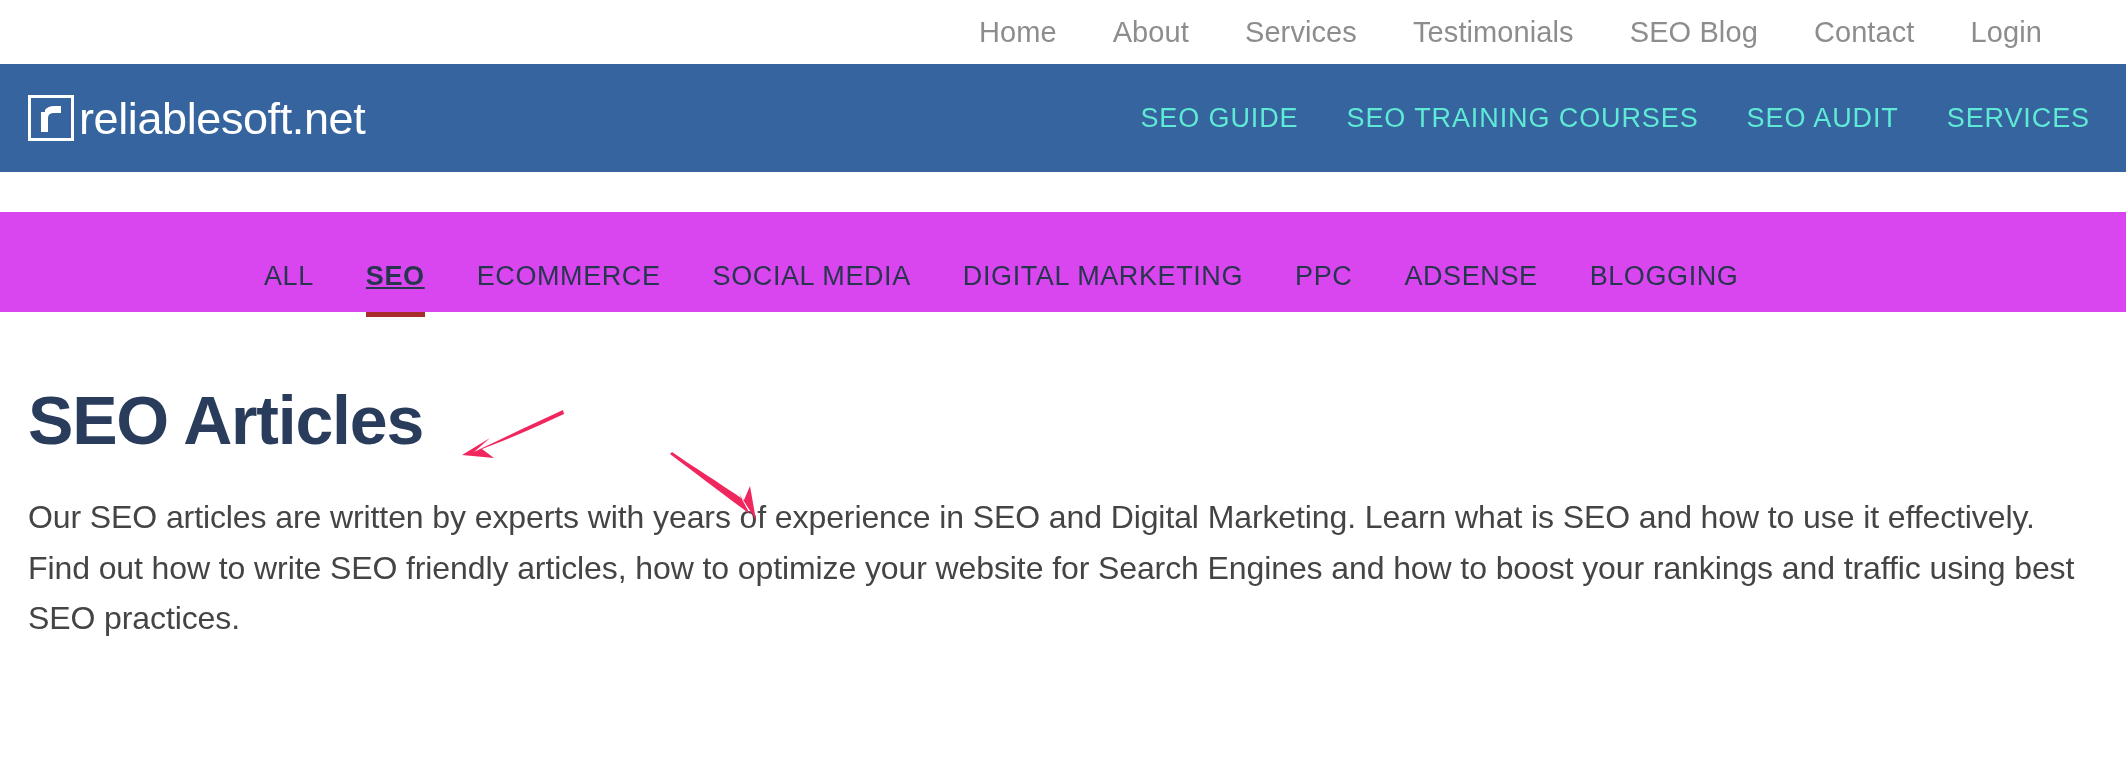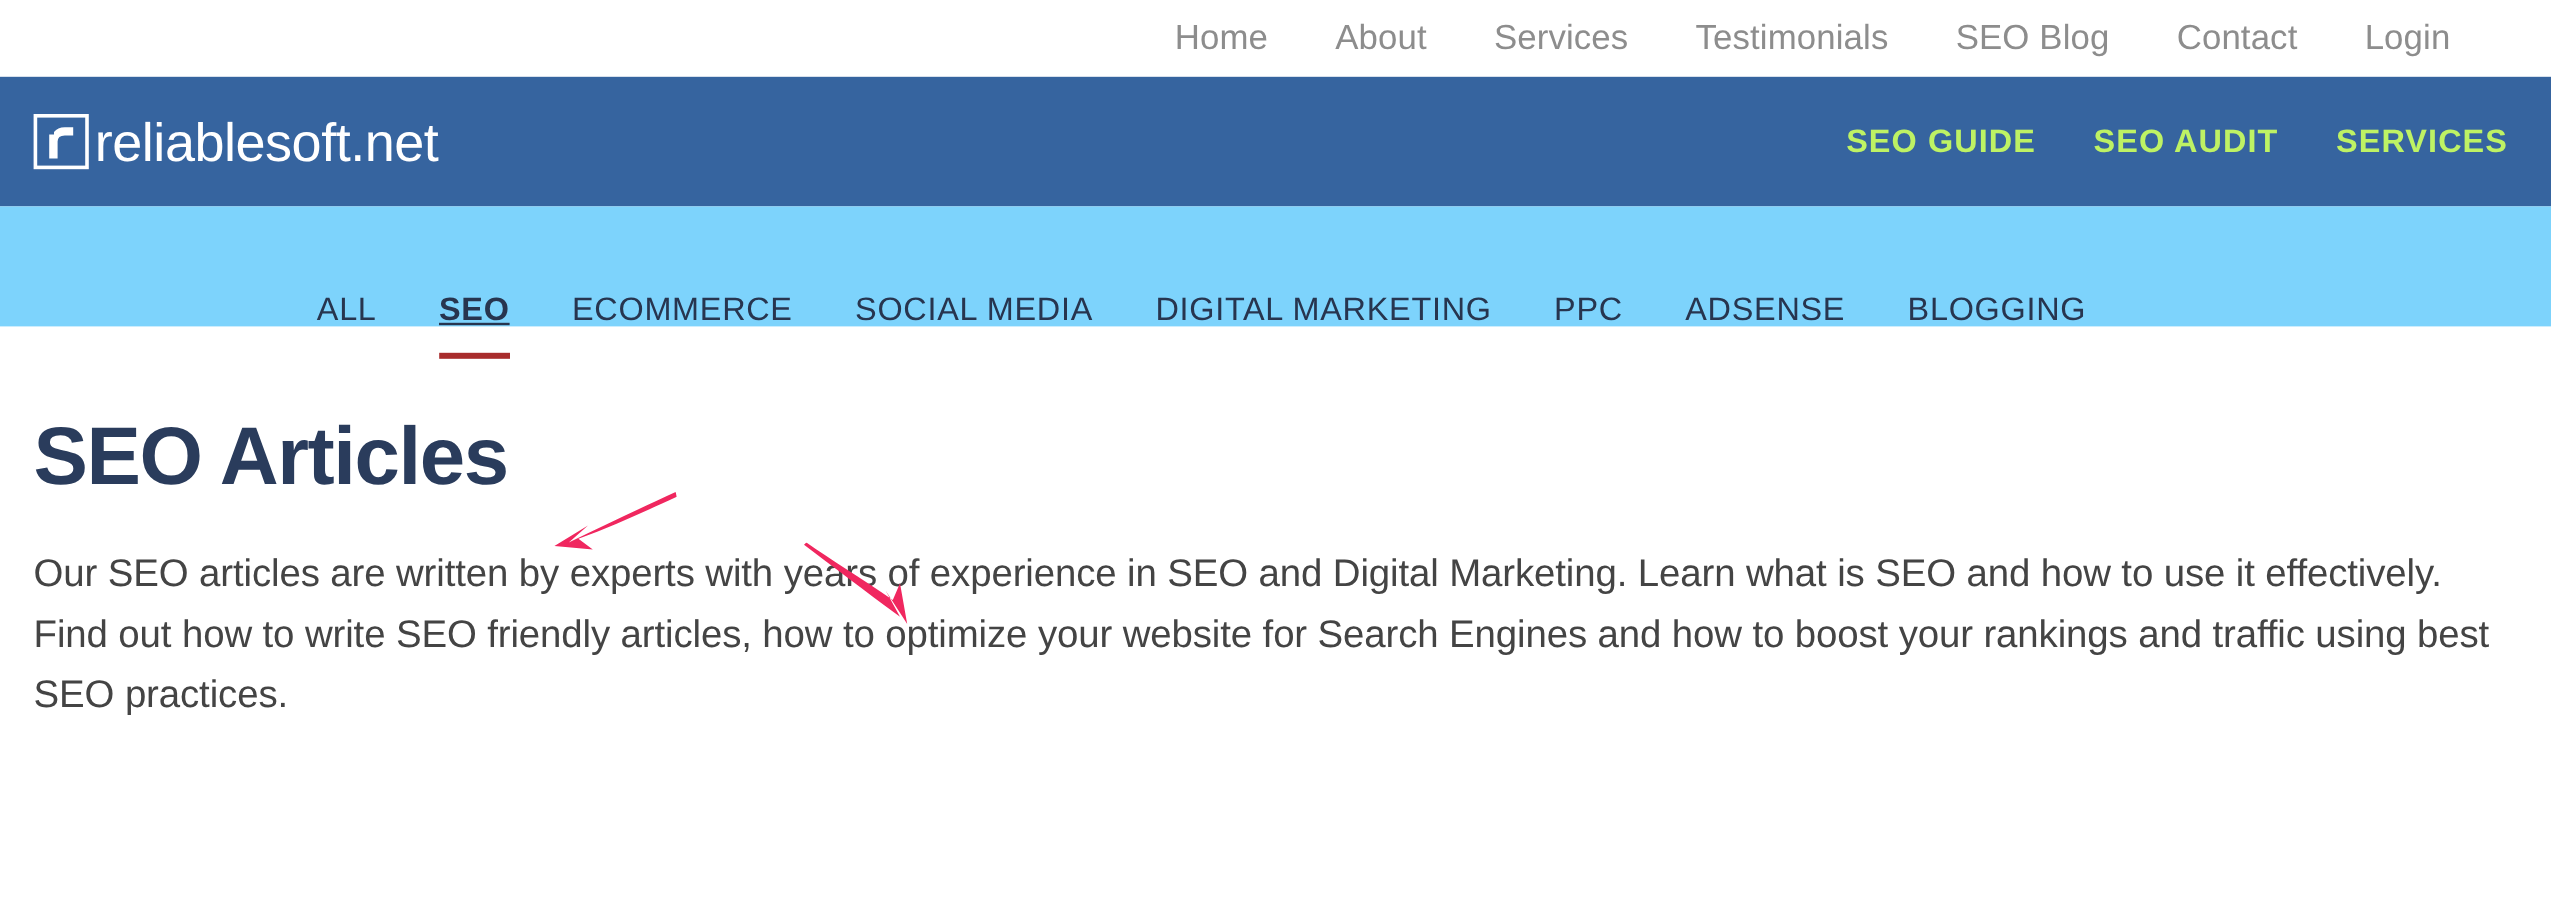--- a/index.html
+++ b/index.html
@@ -79,39 +79,40 @@
     letter-spacing: -0.4px;
     line-height: 1;
     white-space: nowrap;
   }
 
   .masthead-nav {
     display: flex;
     align-items: center;
   }
   .masthead-link {
-    color: #bef264;
+    color: #5eead4;
     font-size: 27px;
-    font-weight: 700;
+    font-weight: 400;
     letter-spacing: 0.9px;
     padding: 0 24px;
     line-height: 1;
     white-space: nowrap;
     cursor: pointer;
   }
   .masthead-link:last-child { padding-right: 0; }
 
   
   .tabstrip {
     height: 100px;
-    background: #7dd3fc;
-    display: flex;
-    align-items: flex-end;
+    background: #d946ef;
+    display: flex;
+    align-items: center;
     padding-left: 238px;
     padding-top: 28px;
+    margin-top: 40px;
   }
   .tab {
     position: relative;
     padding: 0 26px;
     line-height: 1;
     cursor: pointer;
     white-space: nowrap;
   }
   .tab-label {
     color: #27354f;
@@ -184,20 +185,21 @@
       <span class="brand-mark">
         <svg width="26" height="30" viewBox="0 0 26 30" aria-hidden="true">
           <path d="M3 9 L3 29 L10 29 L10 15 Q10 10 16 10 L23 10 L23 3 L16 3 Q10 3 7 7 L7 9 Z" fill="#ffffff"></path>
         </svg>
       </span>
       <span class="brand-name">reliablesoft.net</span>
     </div>
 
     <nav class="masthead-nav">
       <a class="masthead-link">SEO GUIDE</a>
+      <a class="masthead-link">SEO TRAINING COURSES</a>
       <a class="masthead-link">SEO AUDIT</a>
       <a class="masthead-link">SERVICES</a>
     </nav>
   </div>
 
   <div class="tabstrip">
     <div class="tab"><span class="tab-label">ALL</span></div>
     <div class="tab active"><span class="tab-label">SEO</span></div>
     <div class="tab"><span class="tab-label">ECOMMERCE</span></div>
     <div class="tab"><span class="tab-label">SOCIAL MEDIA</span></div>

